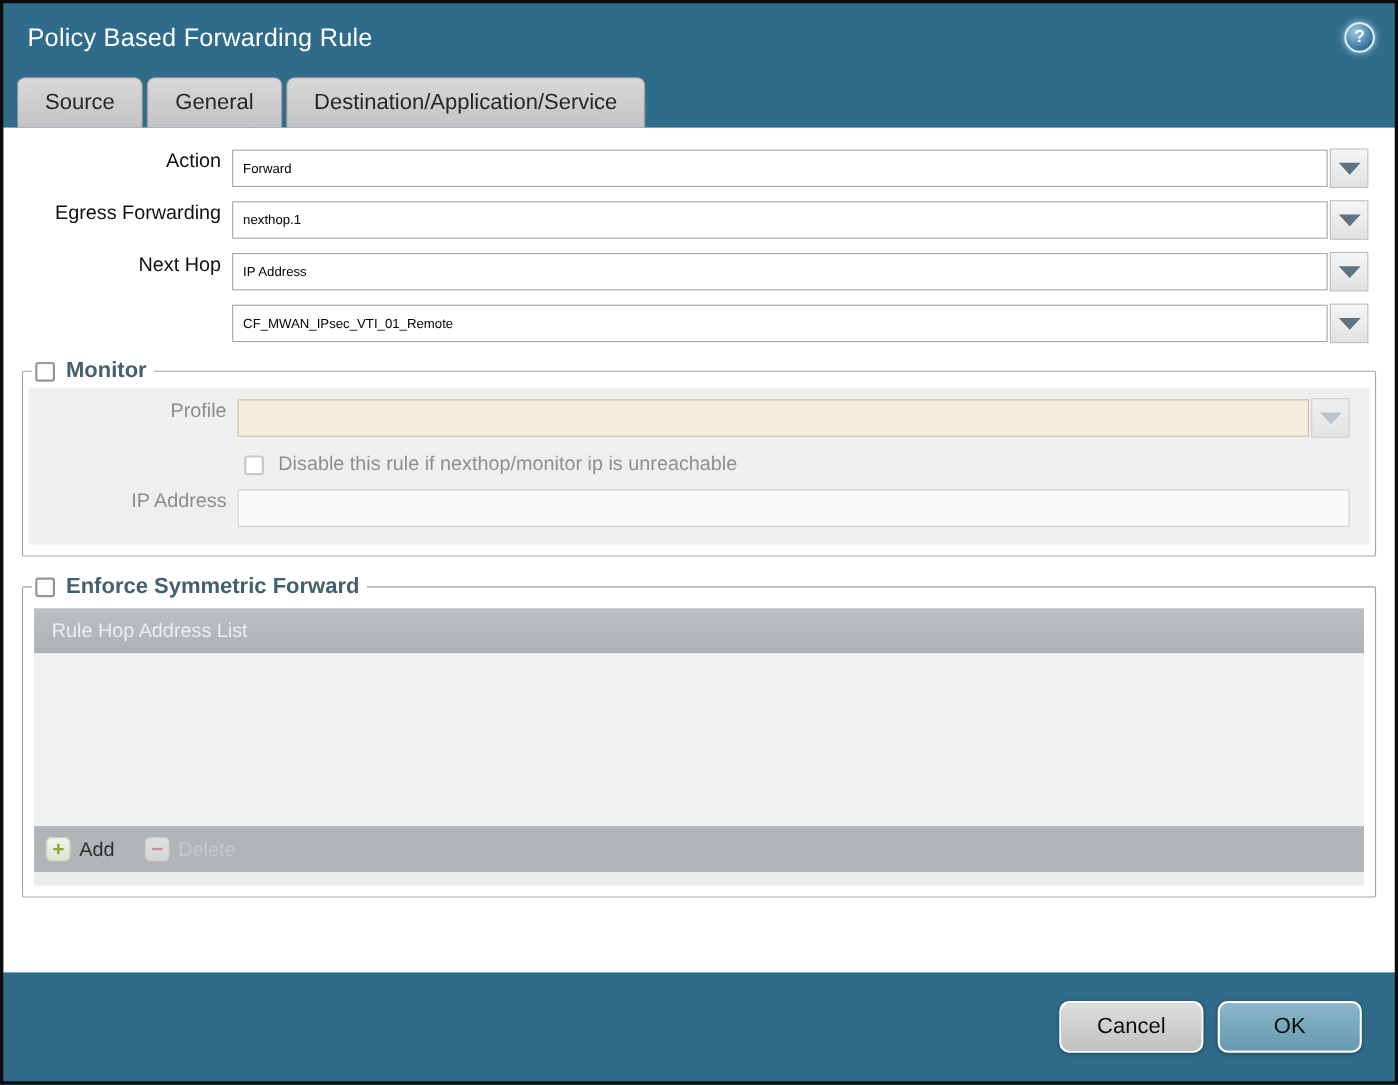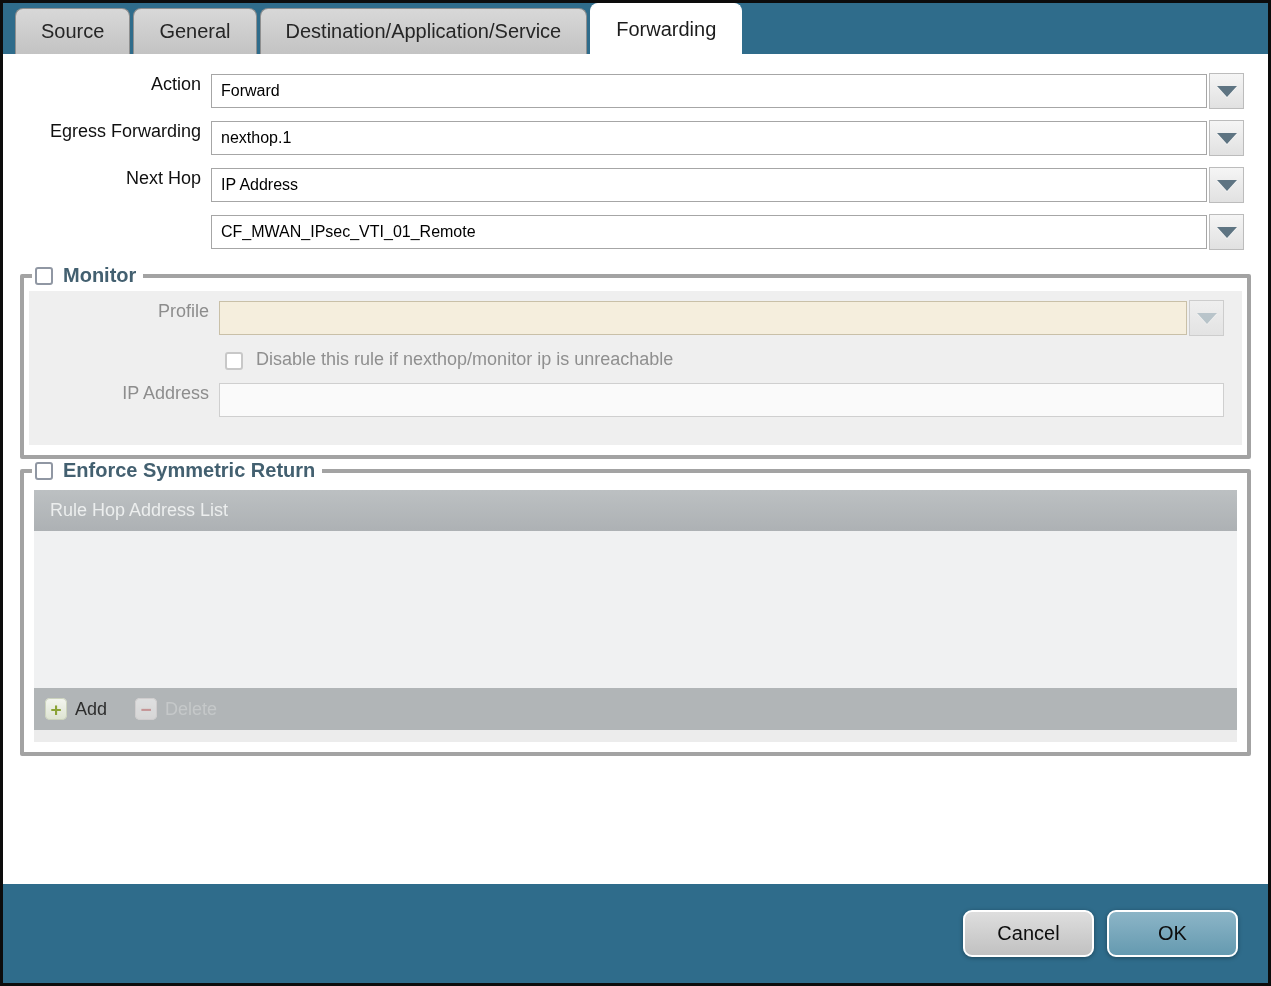--- a/index.html
+++ b/index.html
@@ -45,40 +45,40 @@
   
   .content { background:#fff; flex:1 1 auto; padding:20px 12px 0 12px; overflow:hidden; }
 
   .frow { display:flex; align-items:flex-start; margin-bottom:12px; }
   .flabel { width:196px; flex:0 0 auto; text-align:right; padding-right:10px; font-size:18px; color:#101010; }
   .fctrl { flex:1; display:flex; align-items:stretch; margin-right:12px; }
   .tbox {
     flex:1; min-width:0; height:34px;
     border:1px solid #a6a6a6; background:#fff;
     display:flex; align-items:center; padding:0 9px;
-    font-size:16px; color:#000;
+    font-size:12px; color:#000;
   }
   .ddb {
     flex:0 0 auto; width:35px; height:36px; margin-left:2px; margin-top:-1px;
     background:linear-gradient(#f5f5f5,#e1e1e1);
     border:1px solid #bcbcbc;
     display:flex; align-items:center; justify-content:center;
     cursor:pointer;
   }
   .dda { width:0; height:0; border-left:10px solid transparent; border-right:10px solid transparent; border-top:11px solid #5e7482; filter:drop-shadow(0 1px 0 rgba(255,255,255,.6)); }
   .ddb.disabled { background:linear-gradient(#efefef,#e3e3e3); border-color:#cdcdcd; cursor:default; }
   .ddb.disabled .dda { border-top-color:#9fb1ba; opacity:.65; }
 
   
-  fieldset { border:4px solid #a3a3a3; border-radius:2px; margin:0 5px 0 5px; padding:0 5px 10px 5px; }
+  fieldset { border:1px solid #a3a3a3; border-radius:2px; margin:0 5px 16px 5px; padding:0 5px 10px 5px; }
   legend { display:flex; align-items:center; gap:10px; padding:0 7px 0 3px; margin-left:3px; font-weight:bold; font-size:20px; color:#436070; }
   .cb { width:18px; height:18px; flex:0 0 auto; border:2px solid #9097a3; border-radius:3px; background:#fff; cursor:pointer; }
   .cb.disabled { border-color:#c8c8c8; cursor:default; }
 
-  .panel { background:#efefef; margin-top:4px; padding:10px 6px 28px 0; }
+  .panel { background:#efefef; margin-top:4px; padding:10px 6px 16px 0; }
   .panel .flabel { color:#8d8d8d; }
   .beige { background:#f5eedd; border:1px solid #c9c0a8; }
   .cbrow { display:flex; align-items:flex-end; gap:13px; margin:13px 0 13px 196px; font-size:18px; color:#8f8f8f; }
   .dimbox { flex:1; height:34px; background:#fafafa; border:1px solid #cfcfcf; margin-right:12px; }
 
   
   .tablewrap { margin:8px 5px 0 5px; }
   .thead { height:41px; background:linear-gradient(#bcc0c2,#adb1b4); display:flex; align-items:center; padding:0 16px; font-size:18px; color:#eceeee; }
   .tbody { height:157px; background:#f0f1f2; }
   .tfoot { height:42px; background:#b1b5b7; display:flex; align-items:center; gap:28px; padding:0 11px; }
@@ -106,26 +106,29 @@
     box-shadow:0 1px 4px rgba(0,0,0,.35);
   }
   .btn.ok { background:linear-gradient(#8cb5c7,#659ab0); }
   .btn.cancel { background:linear-gradient(#dedede,#c1c1c1); }
 </style>
 </head>
 <body>
 
 <div class="dialog">
 
+  <div class="titlebar">
+    <div class="title">Policy Based Forwarding Rule</div>
+    <div class="help">?</div>
+  </div>
 
   <div class="tabs">
     <div class="tab">Source</div>
     <div class="tab">General</div>
     <div class="tab">Destination/Application/Service</div>
-    <div class="tab active">Forwarding</div>
   </div>
 
   <div class="content">
 
     <div class="frow">
       <div class="flabel">Action</div>
       <div class="fctrl">
         <div class="tbox">Forward</div>
         <div class="ddb">
             <span class="dda"></span>
@@ -185,21 +188,21 @@
         <div class="frow" style="margin-bottom:0;">
           <div class="flabel" style="width:190px;">IP Address</div>
           <div class="dimbox"></div>
         </div>
       </div>
     </fieldset>
 
     <fieldset>
       <legend>
         <span class="cb"></span>
-        <span>Enforce Symmetric Return</span>
+        <span>Enforce Symmetric Forward</span>
       </legend>
       <div class="tablewrap">
         <div class="thead">
           <span>Rule Hop Address List</span>
         </div>
         <div class="tbody"></div>
         <div class="tfoot">
           <div class="tbtn add">
             <span class="micon">+</span>
             <span>Add</span>

